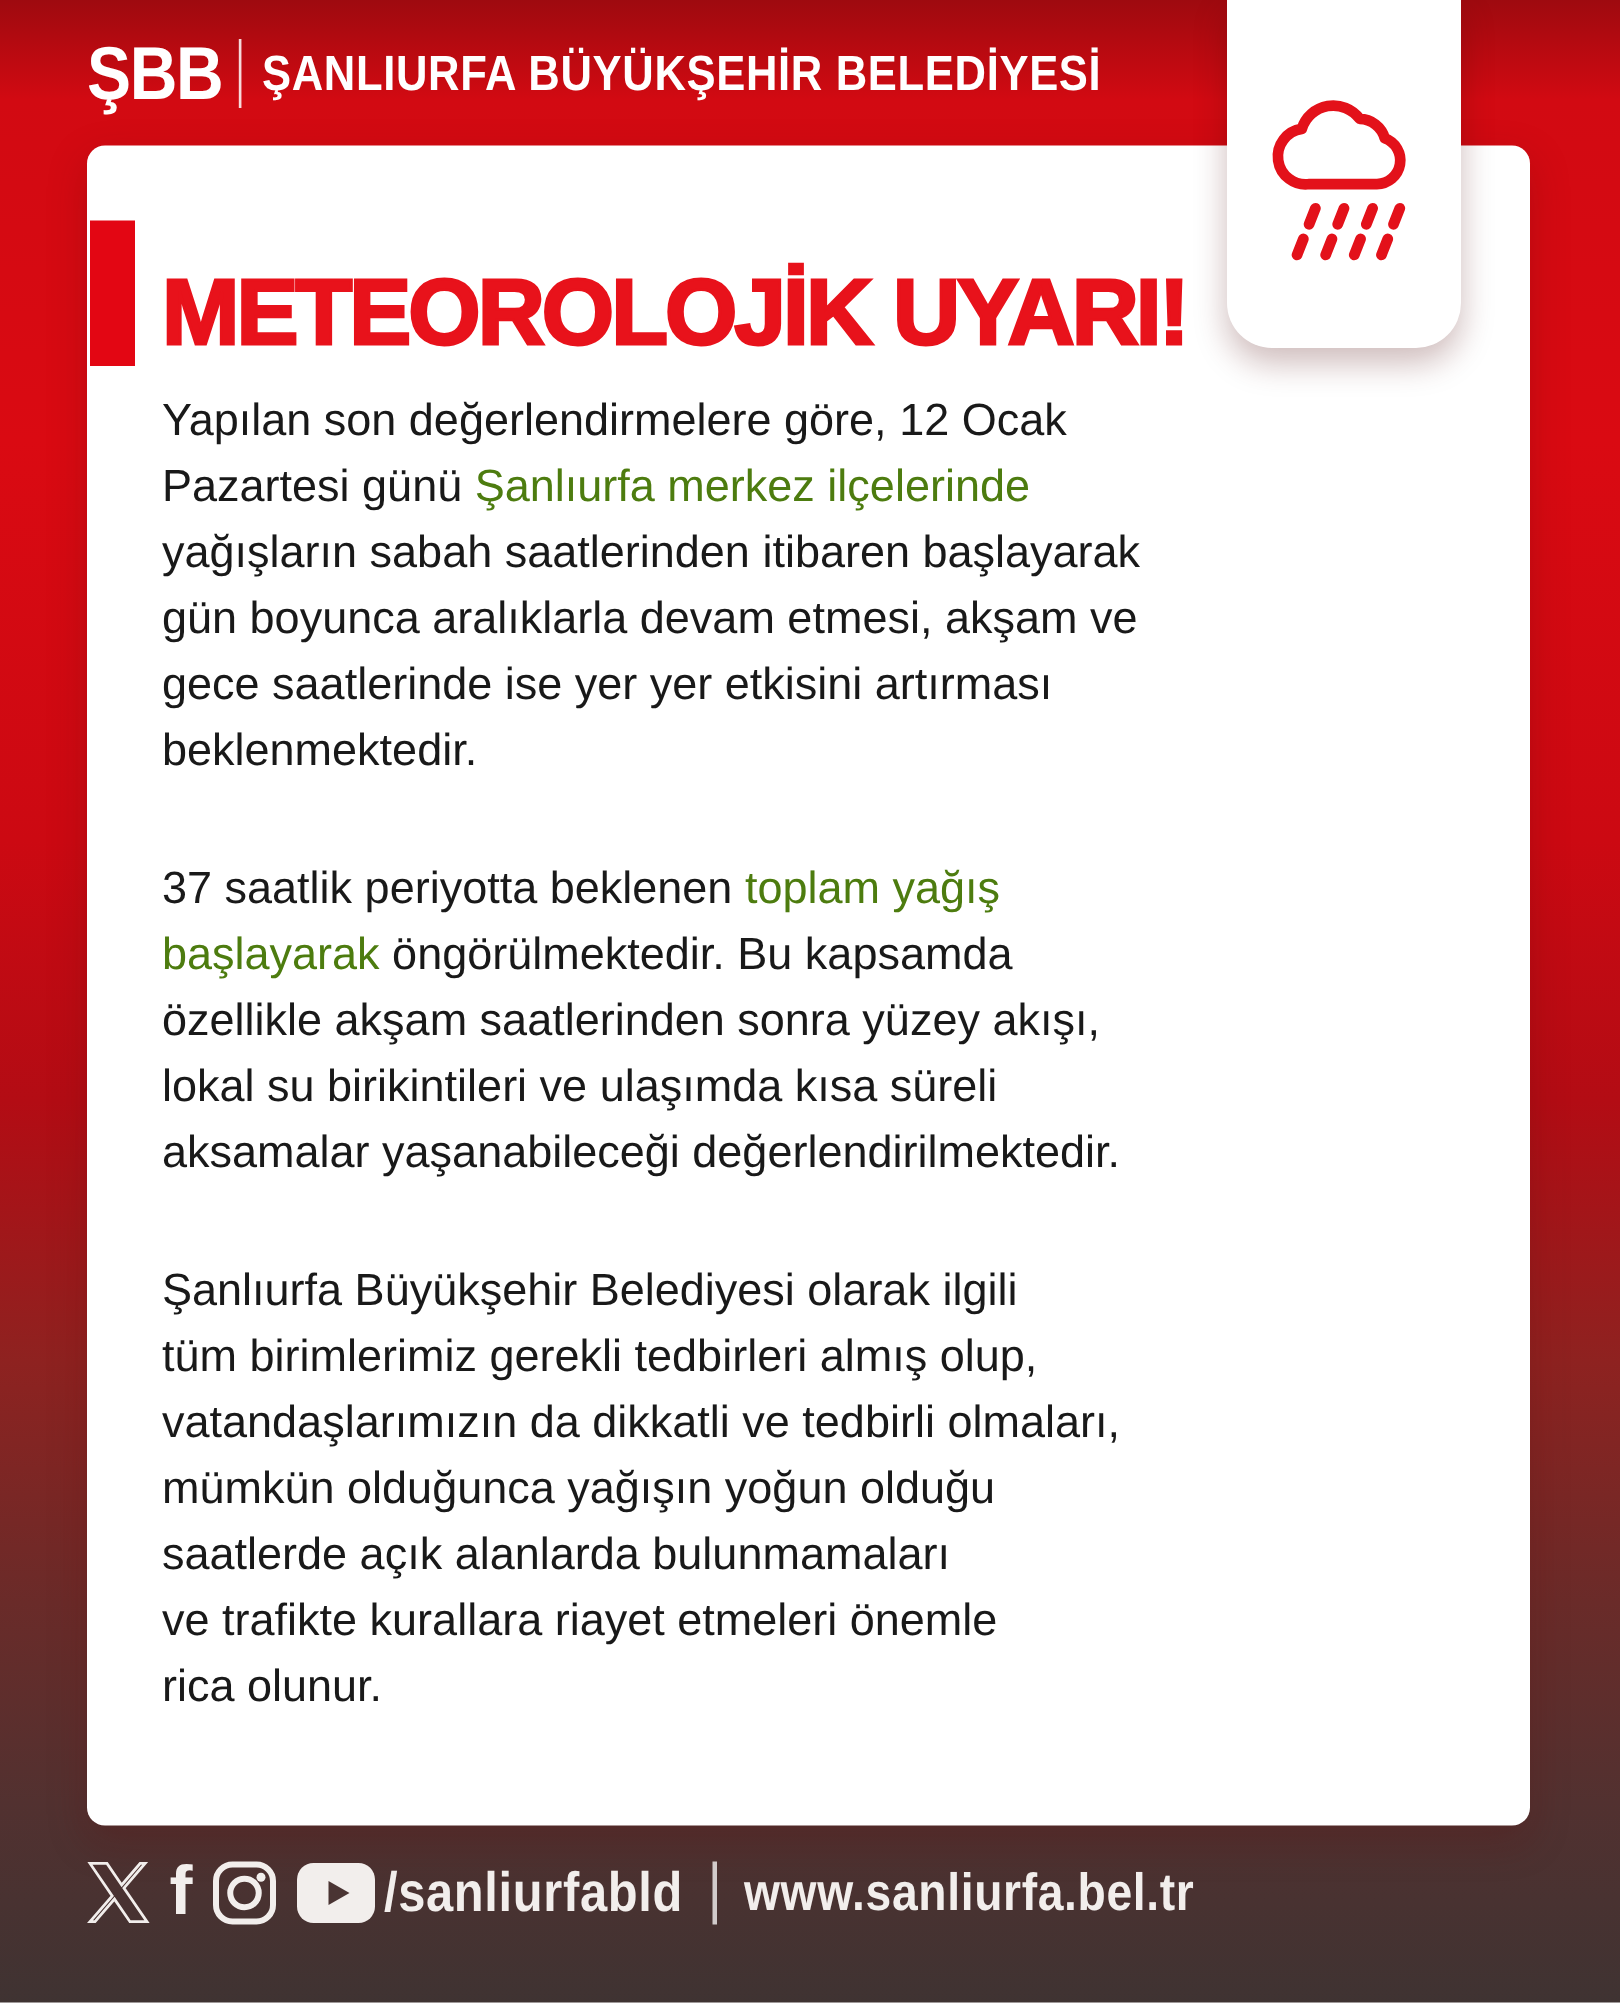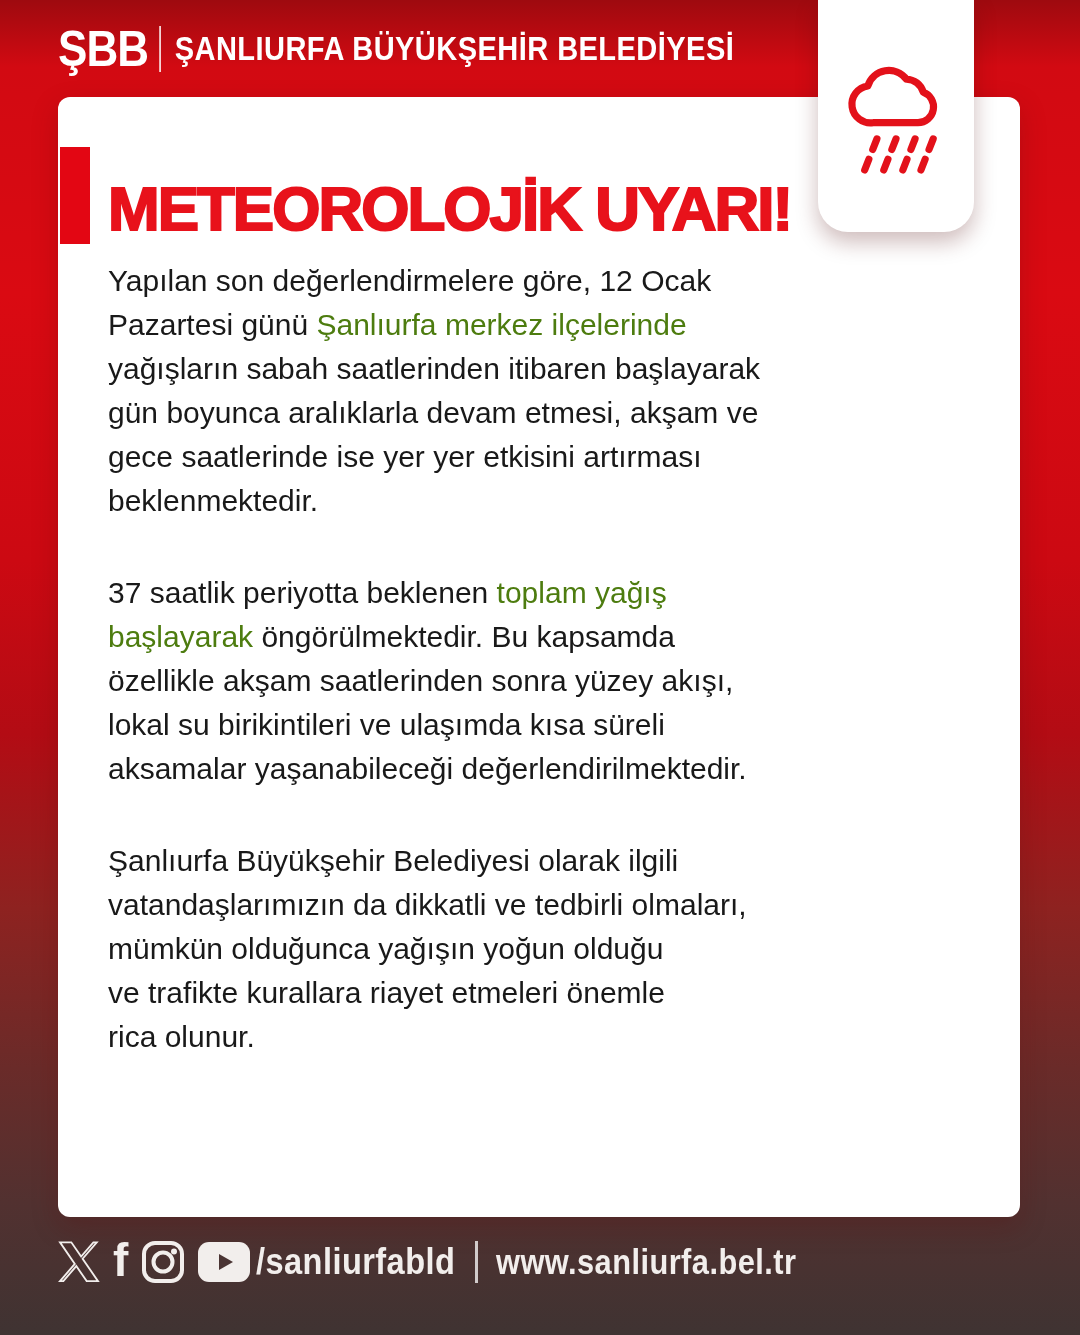--- a/index.html
+++ b/index.html
@@ -66,22 +66,24 @@
       </div>
       <div class="para">
         <div class="line"><span class="seg-n">37 saatlik periyotta beklenen </span><span class="seg-r">toplam yağış</span></div>
         <div class="line"><span class="seg-r">başlayarak</span><span class="seg-n"> öngörülmektedir. Bu kapsamda</span></div>
         <div class="line"><span class="seg-n">özellikle akşam saatlerinden sonra </span><span class="seg-b">yüzey akışı,</span></div>
         <div class="line"><span class="seg-b">lokal su birikintileri ve ulaşımda kısa süreli</span></div>
         <div class="line"><span class="seg-b">aksamalar yaşanabileceği</span><span class="seg-n"> değerlendirilmektedir.</span></div>
       </div>
       <div class="para">
         <div class="line"><span class="seg-n">Şanlıurfa Büyükşehir Belediyesi olarak ilgili</span></div>
+        <div class="line"><span class="seg-b">tüm birimlerimiz gerekli tedbirleri almış</span><span class="seg-n"> olup,</span></div>
         <div class="line"><span class="seg-n">vatandaşlarımızın da </span><span class="seg-b">dikkatli ve tedbirli</span><span class="seg-n"> olmaları,</span></div>
         <div class="line"><span class="seg-n">mümkün olduğunca </span><span class="seg-b">yağışın yoğun olduğu</span></div>
+        <div class="line"><span class="seg-b">saatlerde açık alanlarda bulunmamaları</span></div>
         <div class="line"><span class="seg-n">ve </span><span class="seg-b">trafikte kurallara riayet etmeleri</span><span class="seg-n"> önemle</span></div>
         <div class="line"><span class="seg-n">rica olunur.</span></div>
       </div>
     </div>
 </div>
 
 <div class="tab">
   <span>
     <svg width="124" height="134" viewBox="0 0 130 138" fill="none">
       <path d="M41 76 h47 a16.5 16.5 0 0 0 5.5-32 a18.5 18.5 0 0 0-17.5-13.5 a23 23 0 0 0-40.5 7 a19 19 0 0 0 5.5 38.5 z" stroke="#e3111a" stroke-width="7.5" stroke-linejoin="round"></path>

